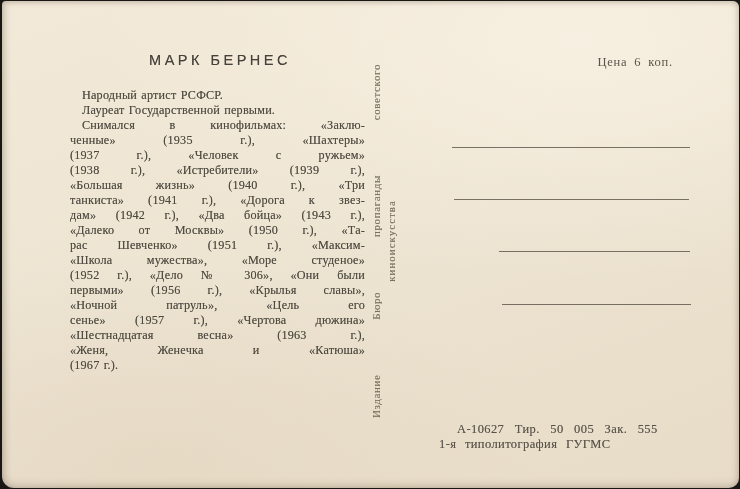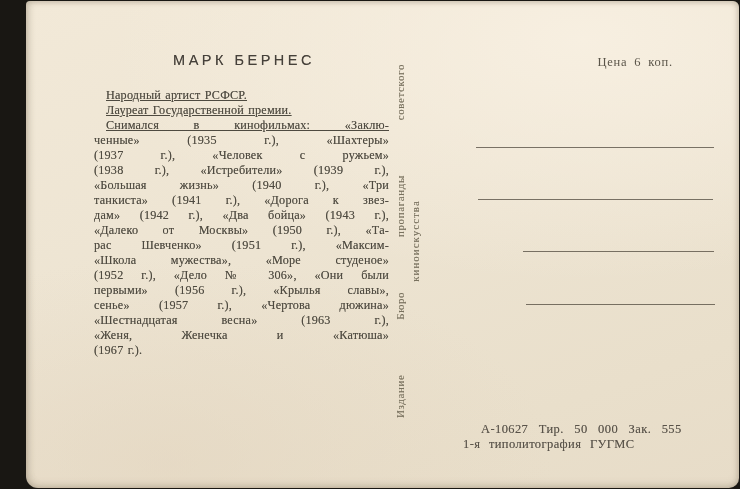--- a/index.html
+++ b/index.html
@@ -16,21 +16,20 @@
     border-radius:4px 6px 10px 12px;
     background:
       radial-gradient(120% 90% at 78% 8%, rgba(248,240,226,.9) 0%, rgba(248,240,226,0) 55%),
       radial-gradient(90% 70% at 20% 95%, rgba(226,212,190,.55) 0%, rgba(226,212,190,0) 60%),
       linear-gradient(160deg, #f2e9d8 0%, #ede4d2 45%, #e9dfcb 80%, #e7dcc8 100%);
     box-shadow:
       inset 3px 0 7px rgba(80,70,52,.18),
       inset -2px 0 5px rgba(80,70,52,.10),
       inset 0 -3px 8px rgba(110,92,70,.14),
       inset 0 2px 4px rgba(110,92,70,.08);
-    margin-left: 24px;
   }
   .title{
     position:absolute; left:70px; top:51px; width:296px;
     text-align:center;
     font-family:"Liberation Sans", sans-serif;
     font-size:14.5px; letter-spacing:3.5px;
     color:#46413a;
     text-shadow:0 0 .5px rgba(70,65,58,.6);
   }
   .price{
@@ -40,21 +39,21 @@
   }
   .body{
     position:absolute; left:68px; top:87px; width:295px;
     color:#4e4a40;
     font-size:12.2px; line-height:15px;
     letter-spacing:.2px; word-spacing:1px;
     text-shadow:0 0 .4px rgba(78,74,64,.55);
   }
   .bline{height:15px; overflow:hidden;}
   .jst{text-align:justify; text-align-last:justify;}
-  .ind{text-indent:12px;text-decoration:underline;}
+  .ind{text-indent:12px;}
   .vwrap{
     position:absolute; left:205px; top:225px; width:354px; height:30px;
     transform:rotate(-90deg); transform-origin:center;
     color:#79725f;
     font-size:11px; line-height:15px; letter-spacing:.6px;
     text-shadow:0 0 .5px rgba(121,114,95,.5);
   }
   .vline1{text-align:justify; text-align-last:justify; height:15px;}
   .vline2{text-align:center; height:15px; letter-spacing:1px;}
   .rule{
@@ -78,45 +77,46 @@
 <body>
 
 <div class="card">
 
   <div class="title">МАРК БЕРНЕС</div>
 
   <div class="price">Цена 6 коп.</div>
 
   <div class="body">
     <div class="bline ind">Народный артист РСФСР.</div>
-    <div class="bline ind">Лауреат Государственной премии.</div>
+    <div class="bline ind">Лауреат Государственной первыми.</div>
     <div class="bline ind jst">Снимался в кинофильмах: «Заклю-</div>
     <div class="bline jst">ченные» (1935 г.), «Шахтеры»</div>
     <div class="bline jst">(1937 г.), «Человек с ружьем»</div>
     <div class="bline jst">(1938 г.), «Истребители» (1939 г.),</div>
     <div class="bline jst">«Большая жизнь» (1940 г.), «Три</div>
     <div class="bline jst">танкиста» (1941 г.), «Дорога к звез-</div>
     <div class="bline jst">дам» (1942 г.), «Два бойца» (1943 г.),</div>
     <div class="bline jst">«Далеко от Москвы» (1950 г.), «Та-</div>
     <div class="bline jst">рас Шевченко» (1951 г.), «Максим-</div>
     <div class="bline jst">«Школа мужества», «Море студеное»</div>
     <div class="bline jst">(1952 г.), «Дело № 306», «Они были</div>
     <div class="bline jst">первыми» (1956 г.), «Крылья славы»,</div>
+    <div class="bline jst">«Ночной патруль», «Цель его</div>
     <div class="bline jst">сенье» (1957 г.), «Чертова дюжина»</div>
     <div class="bline jst">«Шестнадцатая весна» (1963 г.),</div>
     <div class="bline jst">«Женя, Женечка и «Катюша»</div>
     <div class="bline">(1967 г.).</div>
   </div>
 
   <div class="vwrap">
     <div class="vline1">Издание Бюро пропаганды советского</div>
     <div class="vline2">киноискусства</div>
   </div>
 
   <div class="rule r1"></div>
   <div class="rule r2"></div>
   <div class="rule r3"></div>
   <div class="rule r4"></div>
 
-  <div class="imprint im1">А-10627 Тир. 50 000 Зак. 555</div>
+  <div class="imprint im1">А-10627 Тир. 50 005 Зак. 555</div>
   <div class="imprint im2">1-я типолитография ГУГМС</div>
 
 </div>
 
 </body></html>

